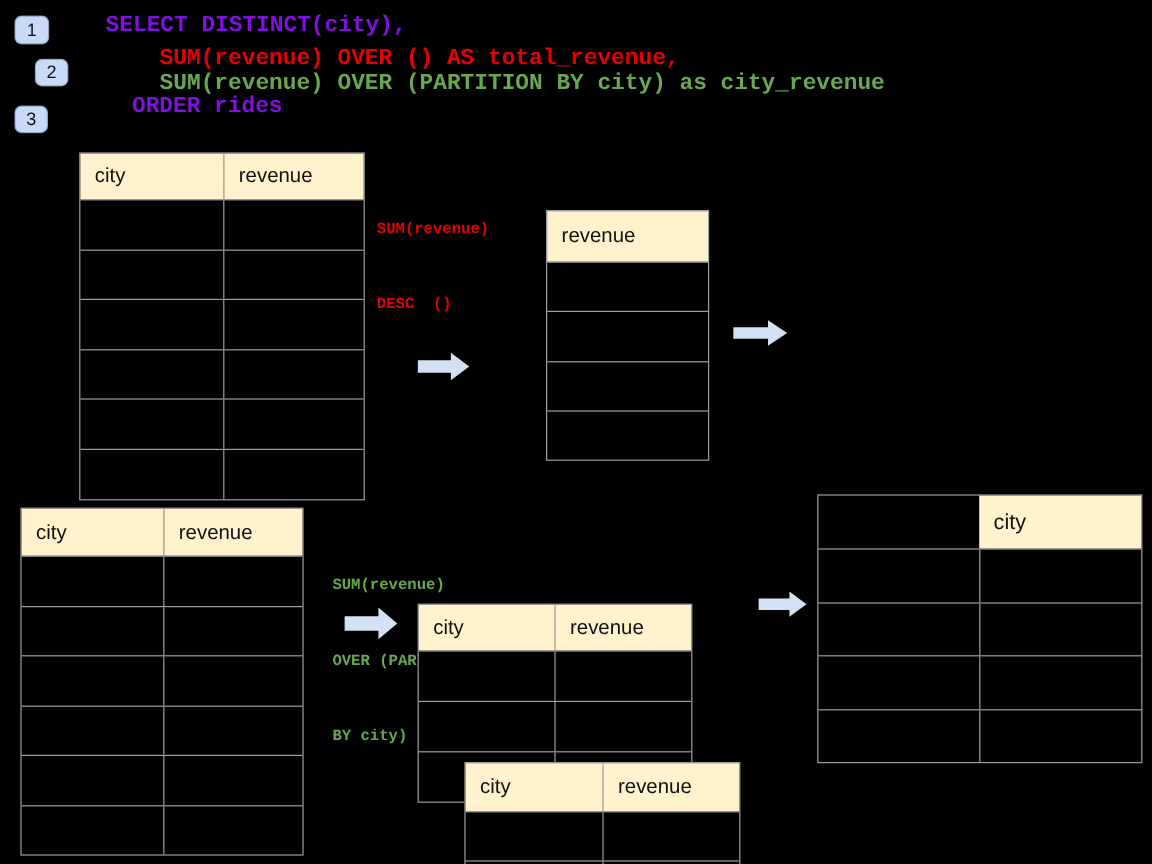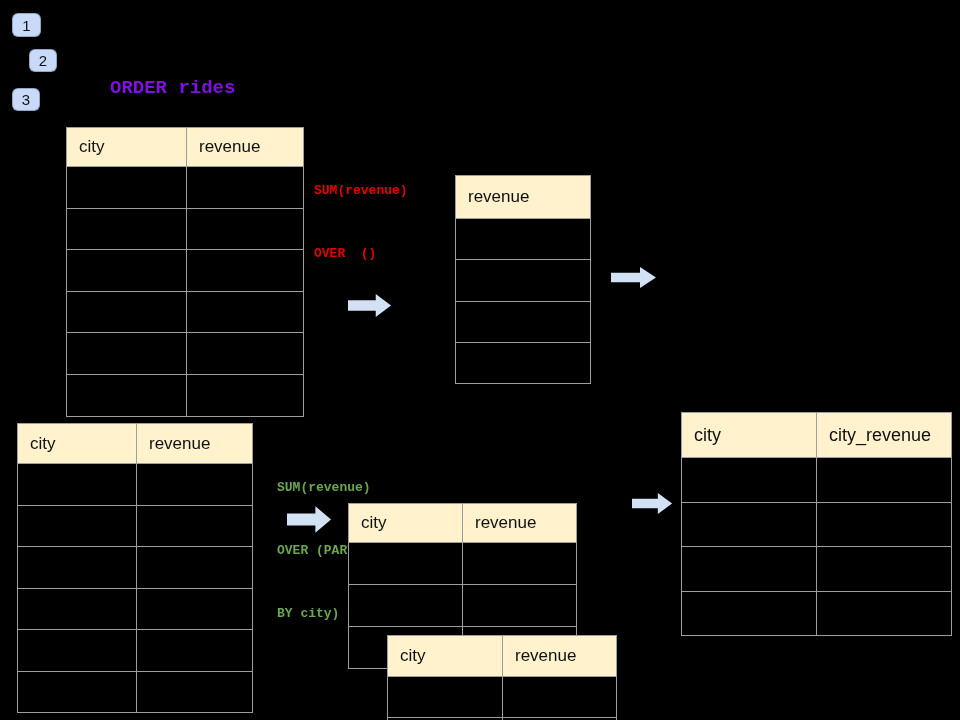--- a/index.html
+++ b/index.html
@@ -69,26 +69,29 @@
   <div class="badge" style="left:12px; top:13px; width:29px; height:24px;">
     <span>1</span>
   </div>
   <div class="badge" style="left:29px; top:49px; width:28px; height:23px;">
     <span>2</span>
   </div>
   <div class="badge" style="left:12px; top:88px; width:28px; height:23px;">
     <span>3</span>
   </div>
 
+  <div class="code sql c-purple" style="left:88px;  top:11px;">SELECT DISTINCT(city),</div>
+  <div class="code sql c-red" style="left:133px; top:38px;">SUM(revenue) OVER () AS total_revenue,</div>
+  <div class="code sql c-green" style="left:133px; top:59px;">SUM(revenue) OVER (PARTITION BY city) as city_revenue</div>
   <div class="code sql c-purple" style="left:110px; top:78px;">ORDER rides</div>
 
 
   <div class="code lbl c-red" style="left:314px; top:138px;">
     <div>SUM(revenue)</div>
-    <div>OVER  ()</div>
+    <div>DESC  ()</div>
   </div>
 
   <div class="code lbl c-green" style="left:277px; top:435px;">
     <div>SUM(revenue)</div>
     <div>OVER (PARTITION</div>
     <div>BY city)</div>
   </div>
 
   <div class="tbl t1">
     <div class="thead">
@@ -216,21 +219,20 @@
       </div>
   </div>
 
   <svg class="arrow" style="left:632px; top:492px;" width="41" height="23" viewBox="0 0 46 24" preserveAspectRatio="none">
     <polygon points="0,7 29,7 29,1 45,12 29,23 29,17 0,17"></polygon>
   </svg>
 
   <div class="tbl t4">
     <div class="thead">
       <div class="th" style="width:135px;">city</div>
-      <div class="th" style="flex:1;">city_revenue</div>
     </div>
     <div class="tr">
         <div class="td" style="width:135px;"></div>
         <div class="td" style="flex:1;"></div>
       </div>
     <div class="tr">
         <div class="td" style="width:135px;"></div>
         <div class="td" style="flex:1;"></div>
       </div>
     <div class="tr">

